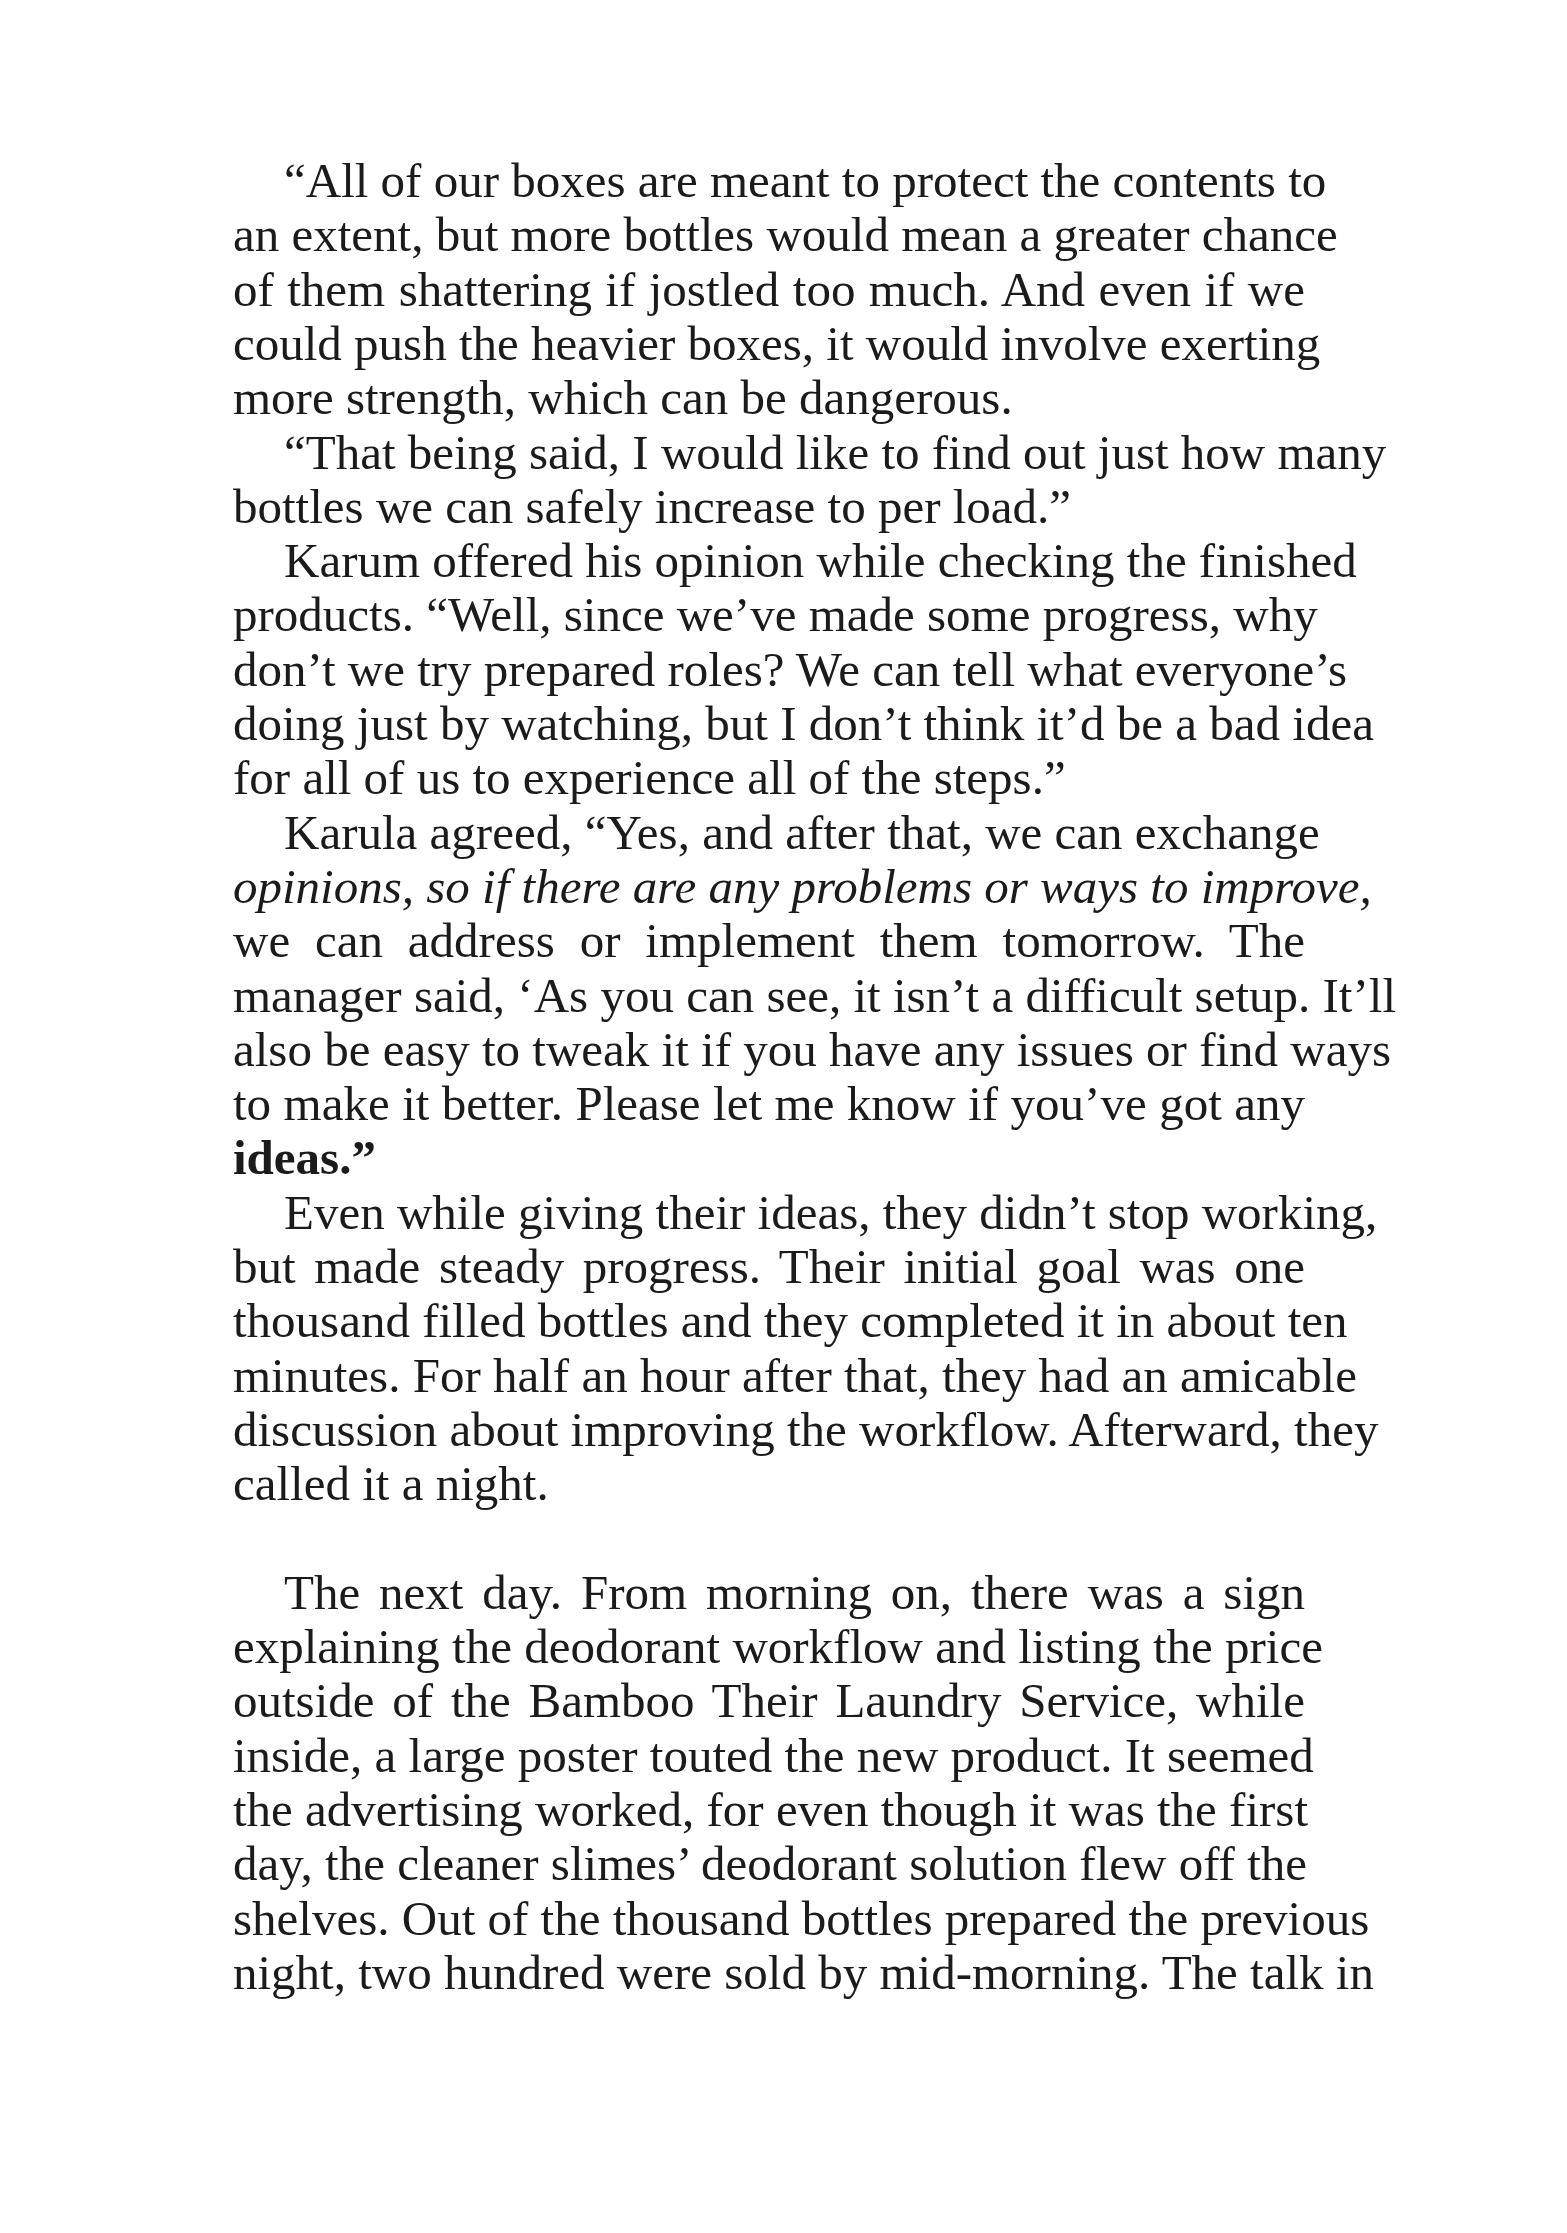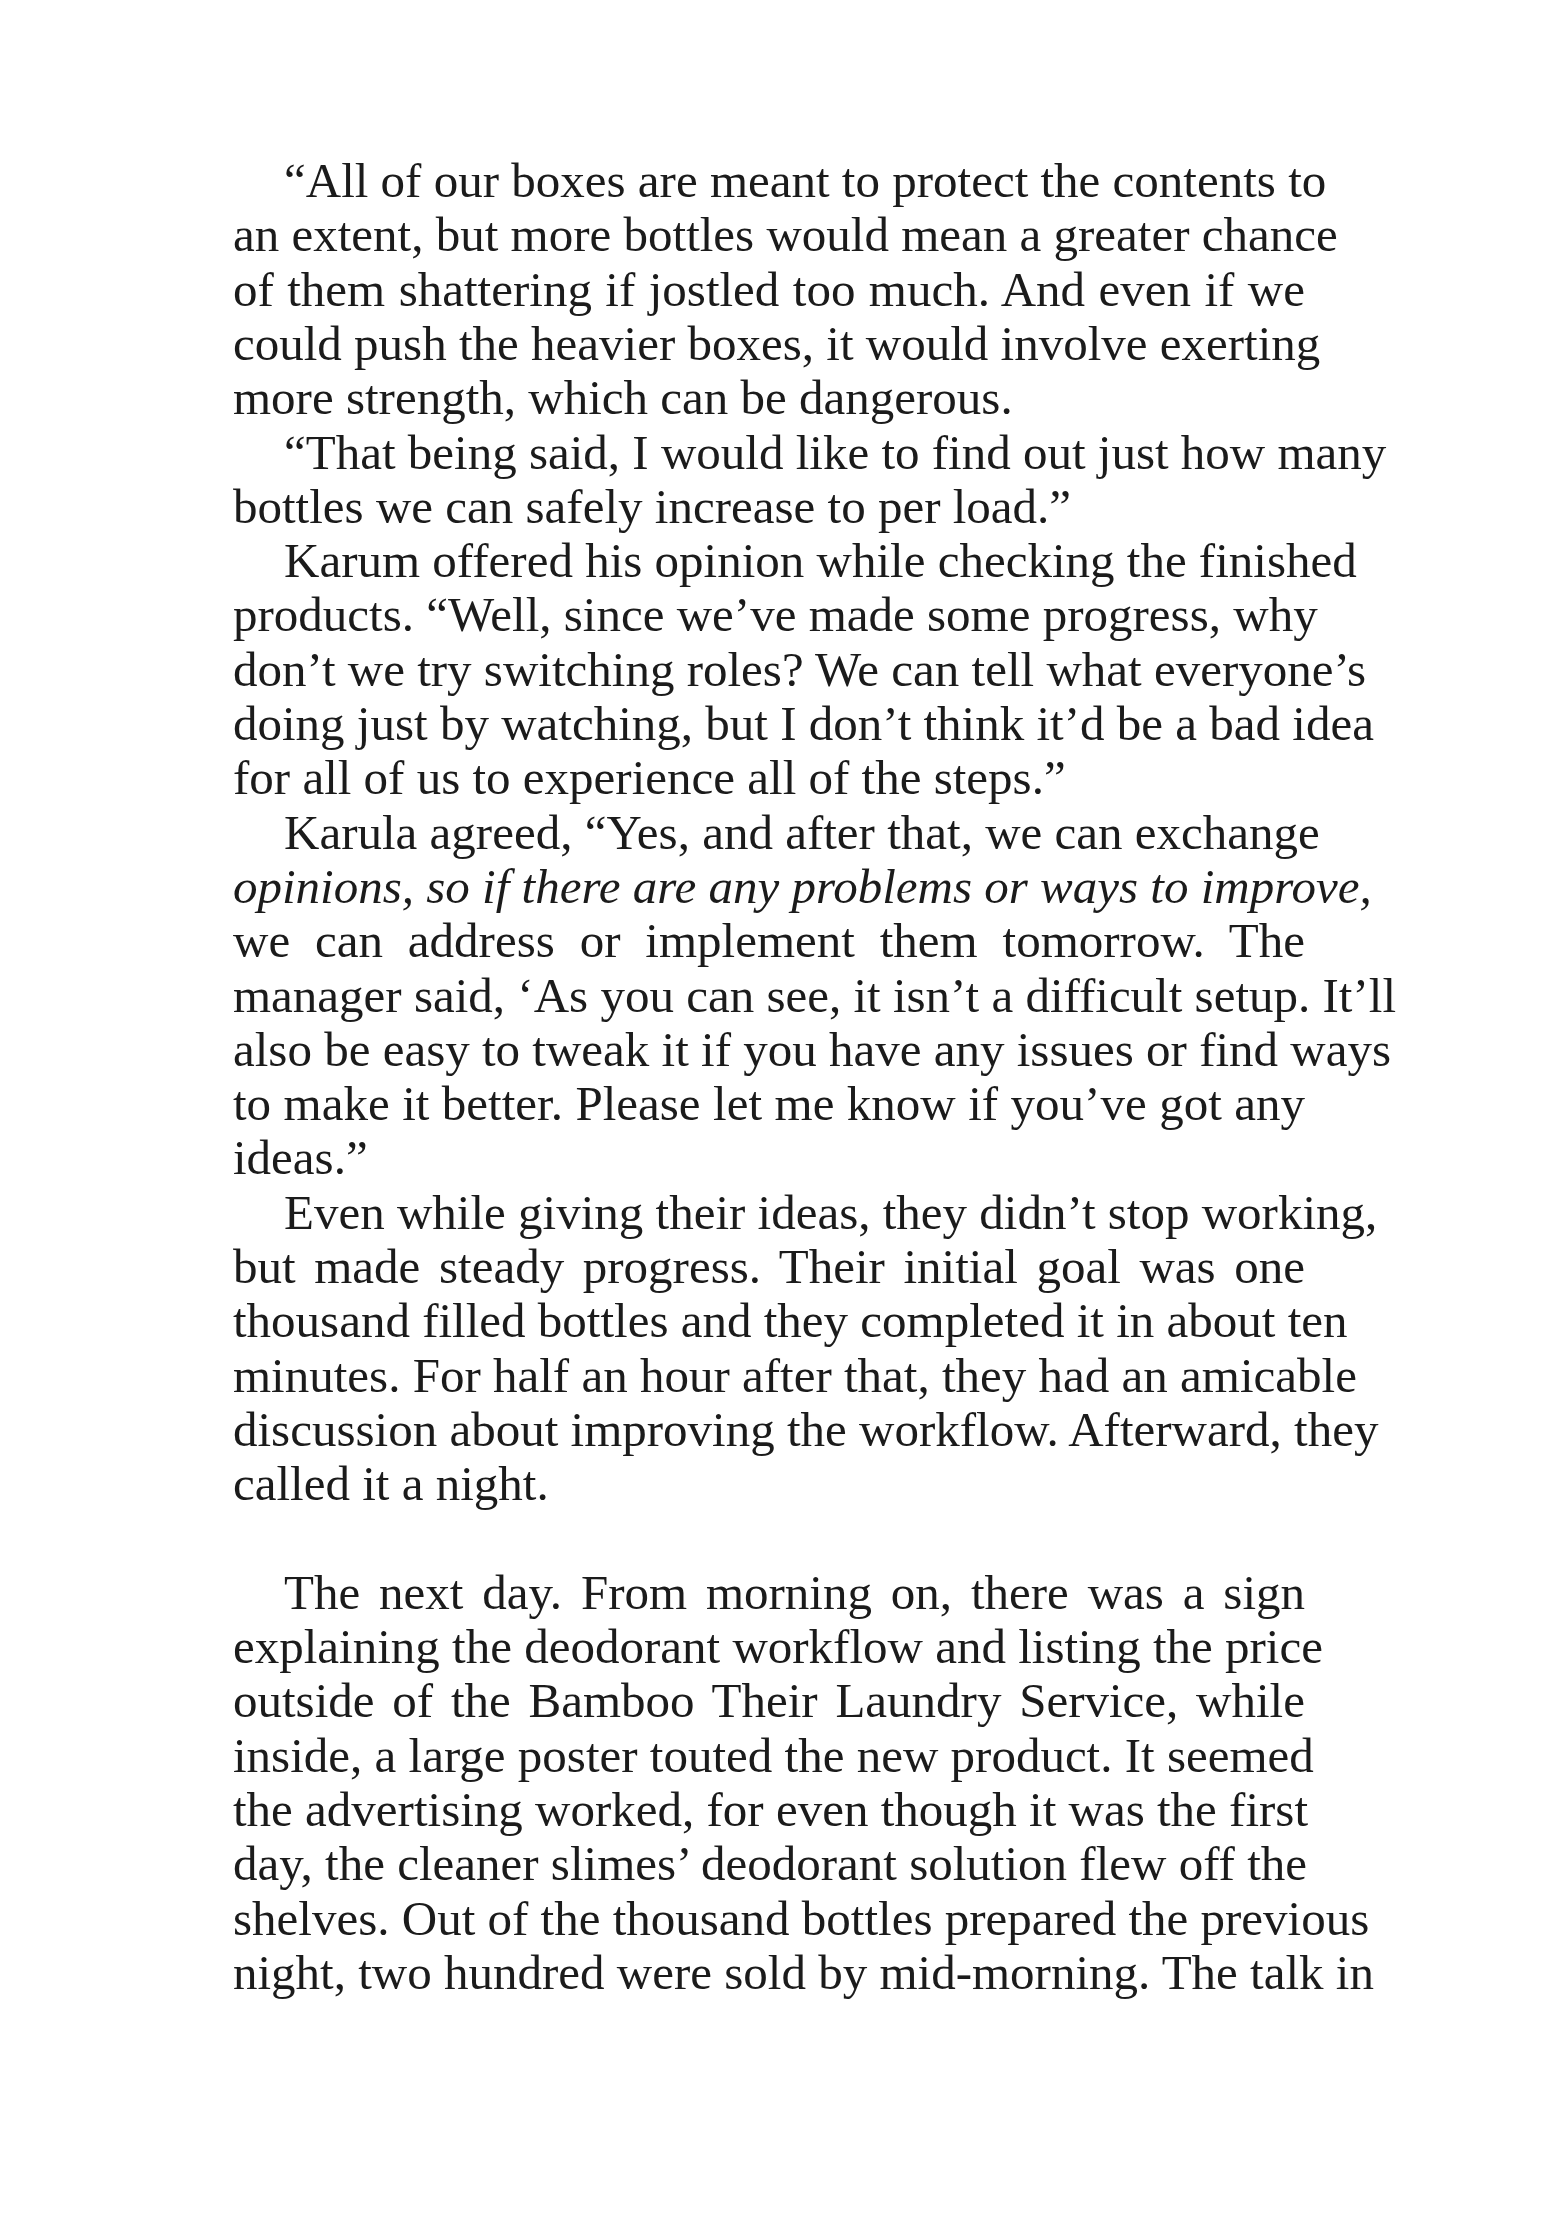--- a/index.html
+++ b/index.html
@@ -60,32 +60,32 @@
         <div class="line" style="top: 316.9px;">could push the heavier boxes, it would involve exerting</div>
         <div class="line last" style="top: 371.2px;">more strength, which can be dangerous.</div>
       </div>
       <div>
         <div class="line indent" style="top: 425.5px;">“That being said, I would like to find out just how many</div>
         <div class="line last" style="top: 479.8px;">bottles we can safely increase to per load.”</div>
       </div>
       <div>
         <div class="line indent" style="top: 534.1px;">Karum offered his opinion while checking the finished</div>
         <div class="line" style="top: 588.4px;">products. “Well, since we’ve made some progress, why</div>
-        <div class="line" style="top: 642.7px;">don’t we try switching roles? We can tell what everyone’s</div>
+        <div class="line" style="top: 642.7px;">don’t we try prepared roles? We can tell what everyone’s</div>
         <div class="line" style="top: 697px;">doing just by watching, but I don’t think it’d be a bad idea</div>
         <div class="line last" style="top: 751.3px;">for all of us to experience all of the steps.”</div>
       </div>
       <div>
         <div class="line indent" style="top: 805.6px;">Karula agreed, “Yes, and after that, we can exchange</div>
         <div class="line" style="top: 859.9px; font-style: italic;">opinions, so if there are any problems or ways to improve,</div>
         <div class="line" style="top: 914.2px;">we can address or implement them tomorrow. The</div>
         <div class="line" style="top: 968.5px;">manager said, ‘As you can see, it isn’t a difficult setup. It’ll</div>
         <div class="line" style="top: 1022.8px;">also be easy to tweak it if you have any issues or find ways</div>
         <div class="line" style="top: 1077.1px;">to make it better. Please let me know if you’ve got any</div>
-        <div class="line last" style="top: 1131.4px;">ideas.”</div>
+        <div class="line last" style="top: 1131.4px; font-weight: bold;">ideas.”</div>
       </div>
       <div>
         <div class="line indent" style="top: 1185.7px;">Even while giving their ideas, they didn’t stop working,</div>
         <div class="line" style="top: 1240px;">but made steady progress. Their initial goal was one</div>
         <div class="line" style="top: 1294.3px;">thousand filled bottles and they completed it in about ten</div>
         <div class="line" style="top: 1348.6px;">minutes. For half an hour after that, they had an amicable</div>
         <div class="line" style="top: 1402.9px;">discussion about improving the workflow. Afterward, they</div>
         <div class="line last" style="top: 1457.2px;">called it a night.</div>
       </div>
       <div>

